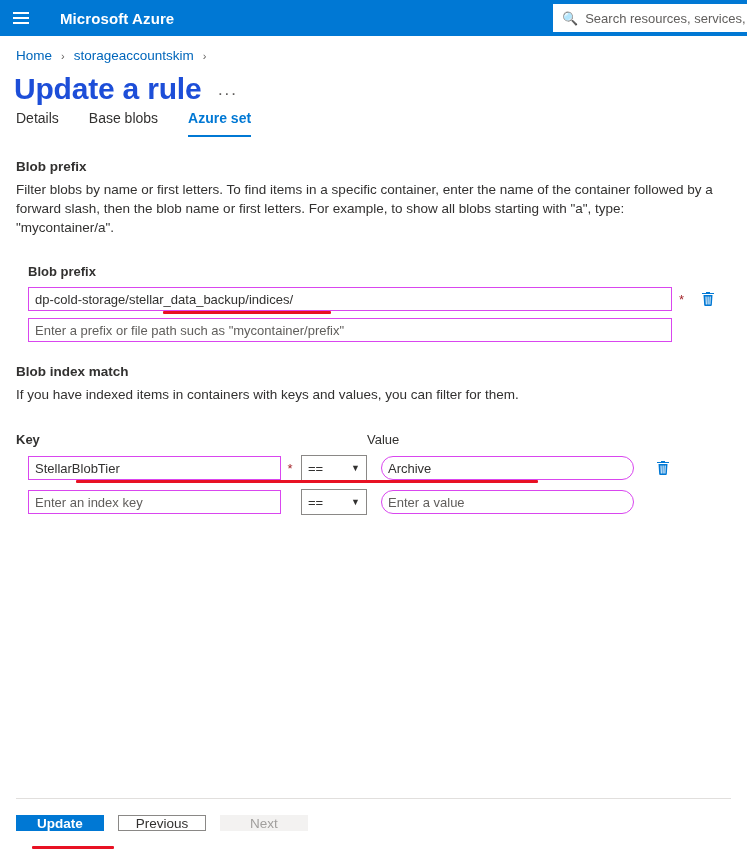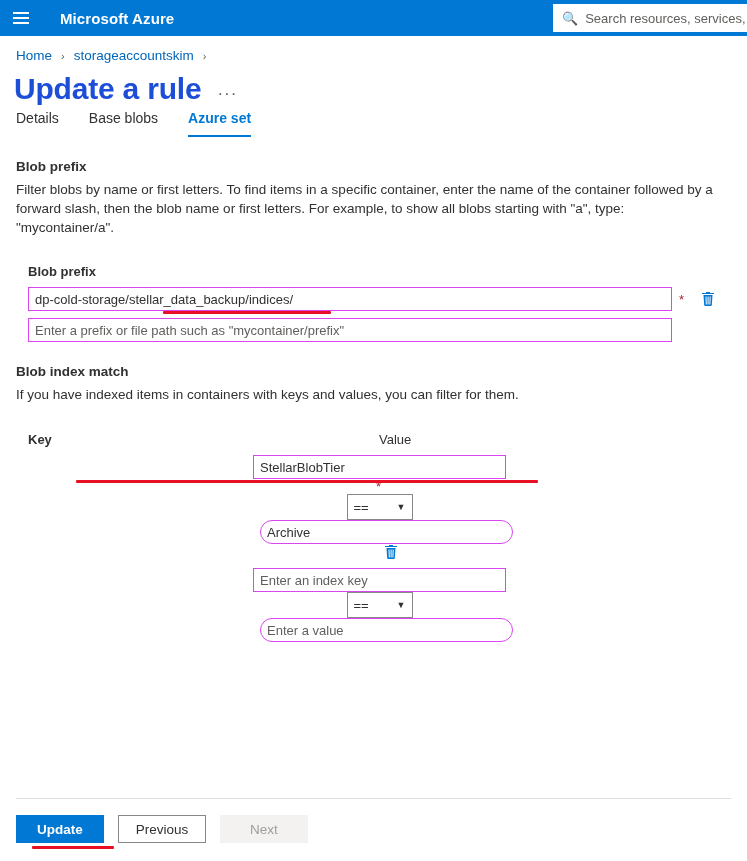--- a/index.html
+++ b/index.html
@@ -188,33 +188,31 @@
     margin-left: 14px;
     color: #0078d4;
     cursor: pointer;
     display: inline-flex;
     align-items: center;
   }
 
   
   .kv-head {
     display: flex;
-    margin-left: 12px;
     margin-top: 28px;
     margin-bottom: 8px;
   }
   .kv-head .k { width: 351px; font-size: 13px; font-weight: 600; }
   .kv-head .v { font-size: 13px; font-weight: 400; }
 
   .kv-row {
     display: flex;
     align-items: center;
     margin-left: 12px;
     margin-bottom: 8px;
-    flex-direction: column;
   }
   .kv-row .k-in { width: 253px; }
   .kv-row .req { width: 10px; text-align: center; margin-left: 4px; margin-right: 6px;}
   .sel {
     width: 66px; height: 26px;
     border: 1px solid #8a8886;
     background: #ffffff;
     font-size: 13px;
     color: #323130;
     display: flex;
@@ -254,21 +252,21 @@
     background: #e1dfdd;
   }
   .footer {
     position: absolute;
     left: 16px;
     top: 815px;
     display: flex;
     align-items: center;
   }
   .btn {
-    height: 28px;
+    height: 16px;
     min-width: 88px;
     font-size: 13.5px;
     font-family: "Liberation Sans", sans-serif;
     display: inline-flex;
     align-items: center;
     justify-content: center;
     cursor: pointer;
     border: 1px solid #8a8886;
     background: #ffffff;
     color: #323130;

